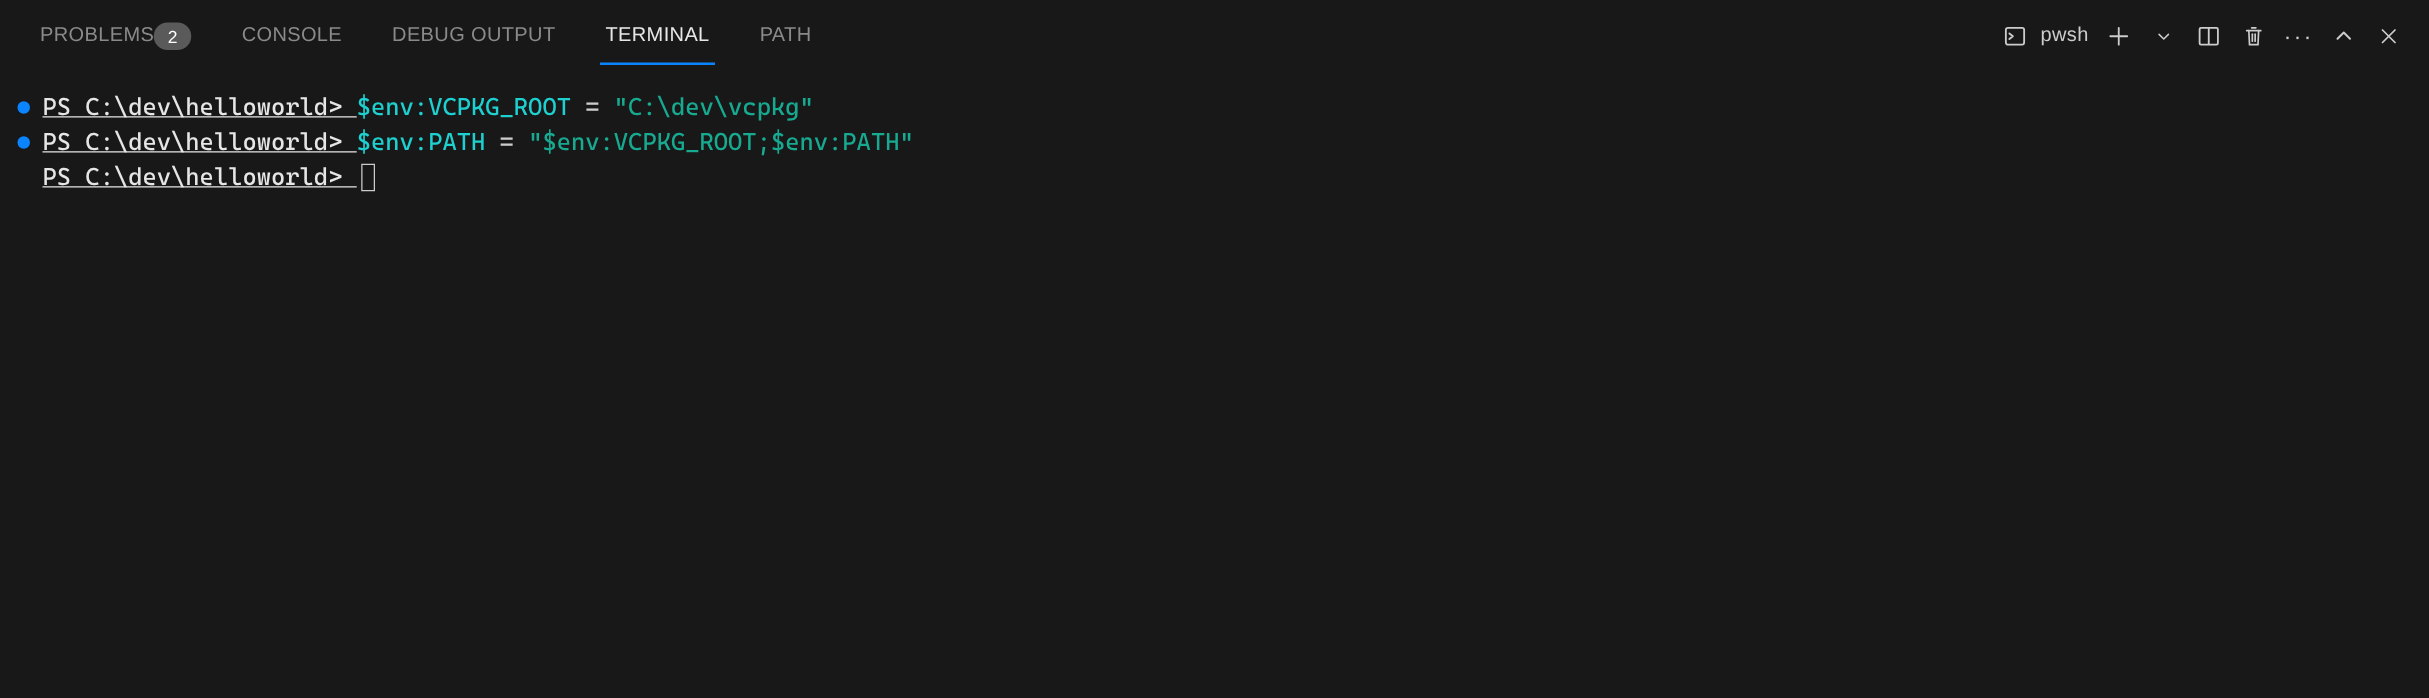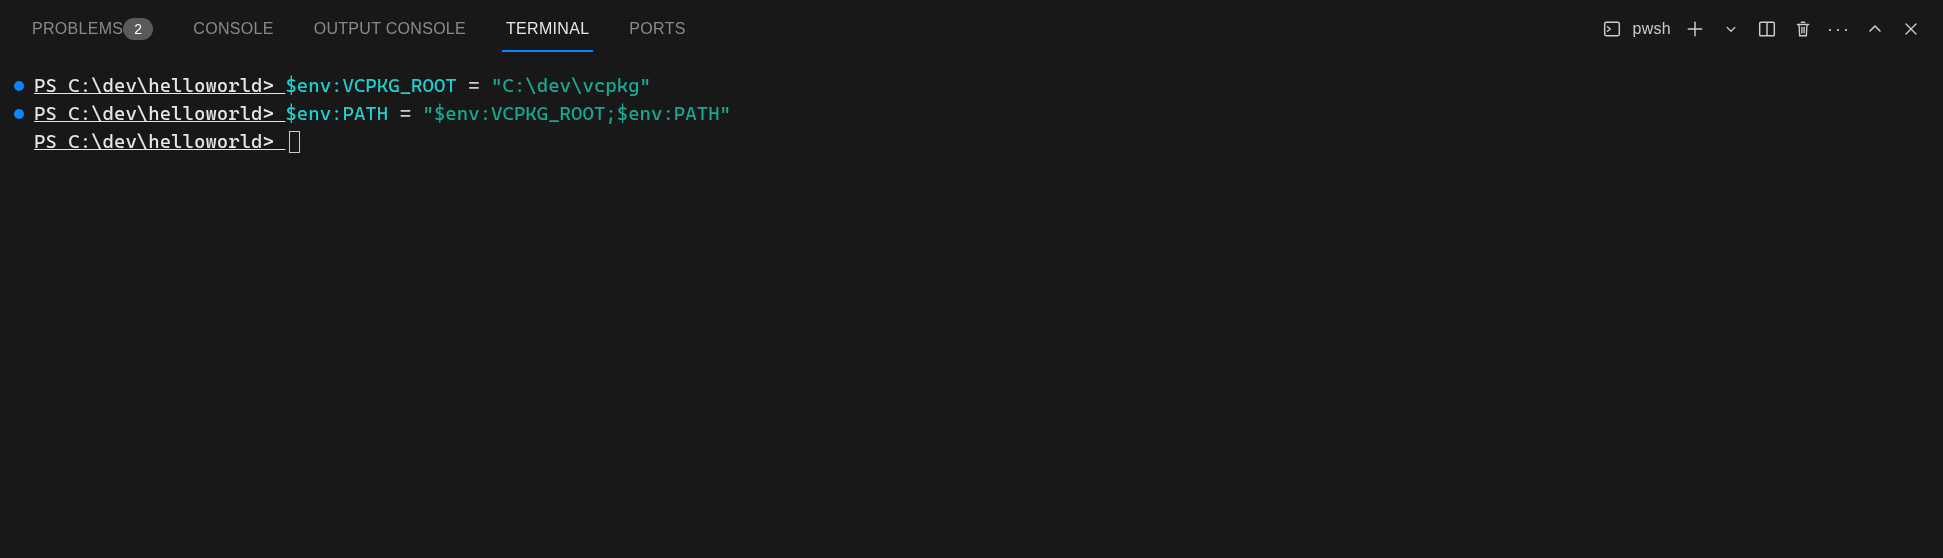--- a/index.html
+++ b/index.html
@@ -143,27 +143,27 @@
   <div class="tab-bar">
     <div class="tabs">
       <div class="tab">
         <span>PROBLEMS</span>
         <span class="badge">2</span>
       </div>
       <div class="tab">
         <span>CONSOLE</span>
       </div>
       <div class="tab">
-        <span>OUTPUT CONSOLE</span>
+        <span>DEBUG OUTPUT</span>
       </div>
       <div class="tab active">
         <span>TERMINAL</span>
       </div>
       <div class="tab">
-        <span>PORTS</span>
+        <span>PATH</span>
       </div>
     </div>
 
     <div class="tab-actions">
       <div class="shell-label">
         <span class="action">
           <svg width="18" height="18" viewBox="0 0 16 16" fill="none" stroke="#cccccc" stroke-width="1.3">
             <rect x="1.5" y="2" width="13" height="12" rx="1.5"></rect>
             <path d="M4 6 L6.5 8 L4 10" stroke-linecap="round" stroke-linejoin="round"></path>
           </svg>

